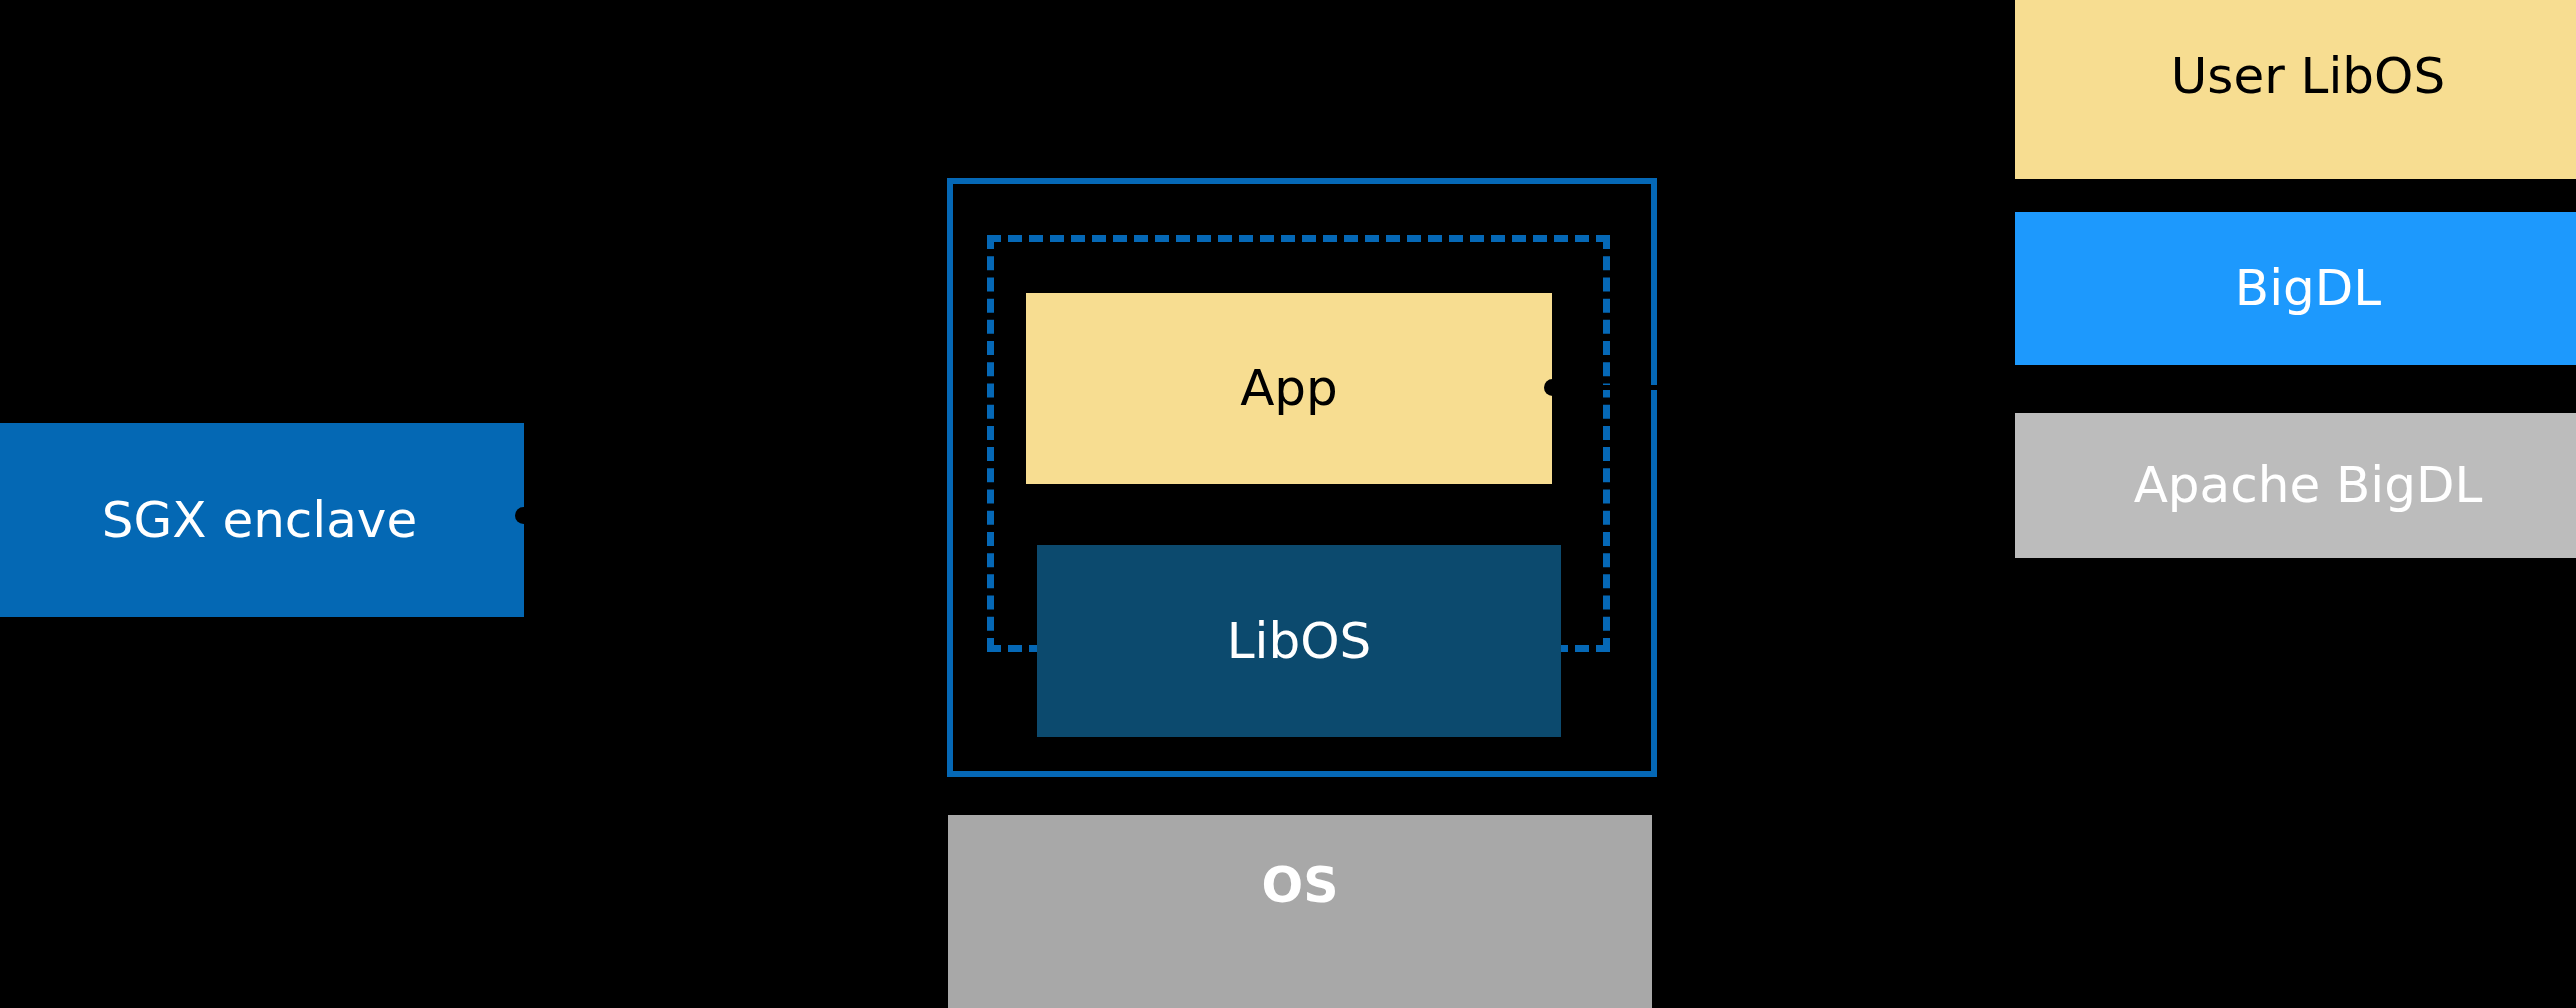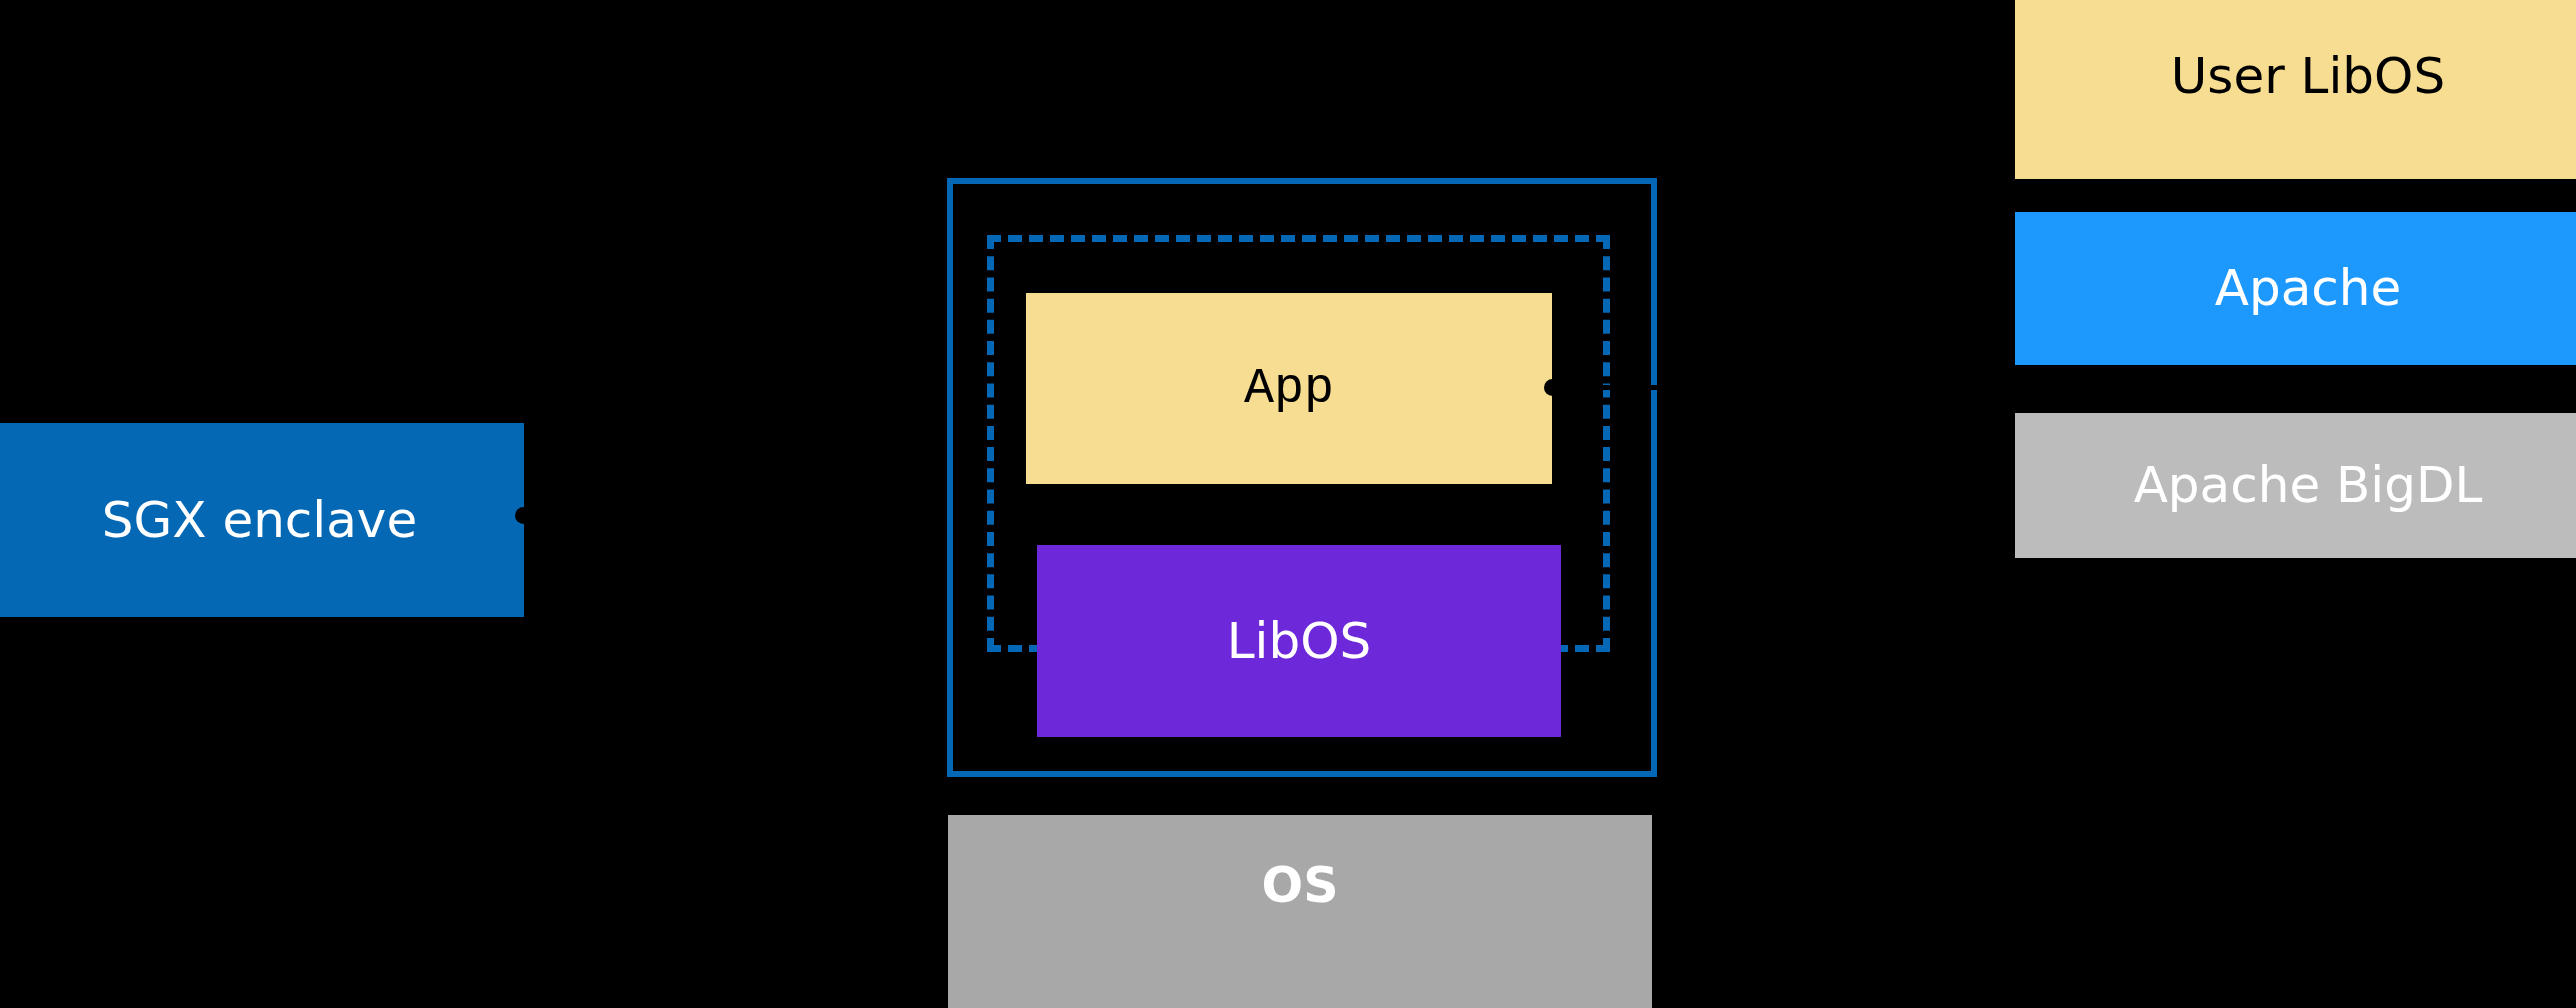--- a/index.html
+++ b/index.html
@@ -60,30 +60,29 @@
 
   
   #app-box {
     left: 1026px;
     top: 293px;
     width: 526px;
     height: 191px;
     background: #f7dd91;
     color: #000000;
     font-size: 50px;
-    font-family: Liberation Mono, monospace;
   }
 
   
   #libos-box {
     left: 1037px;
     top: 545px;
     width: 524px;
     height: 192px;
-    background: #6d28d9;
+    background: #0c4a6e;
     color: #ffffff;
     font-size: 50px;
   }
 
   
   #os-box {
     left: 948px;
     top: 815px;
     width: 704px;
     height: 218px;
@@ -172,21 +171,21 @@
 
   <div class="box" id="os-box">
     <span>OS</span>
   </div>
 
   <div class="box" id="user-apps-box">
     <span>User LibOS</span>
   </div>
 
   <div class="box" id="bigdl-box">
-    <span>Apache</span>
+    <span>BigDL</span>
   </div>
 
   <div class="box" id="apache-spark-box">
     <span>Apache BigDL</span>
   </div>
 
 </div>
 
 
 </body></html>

